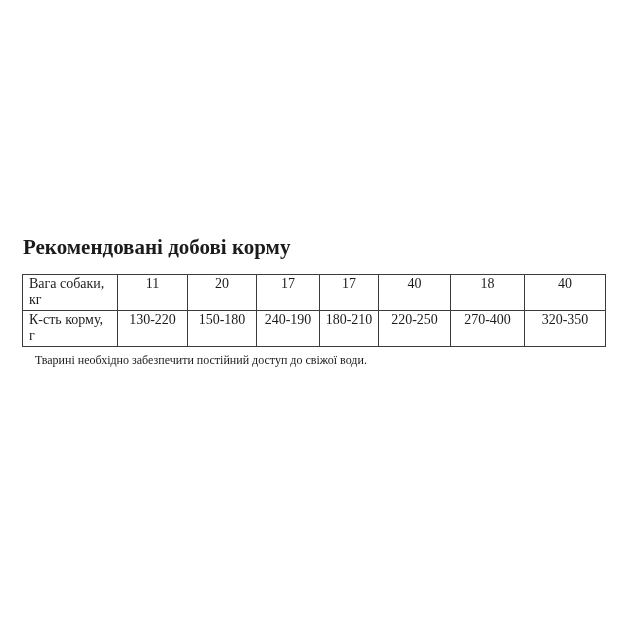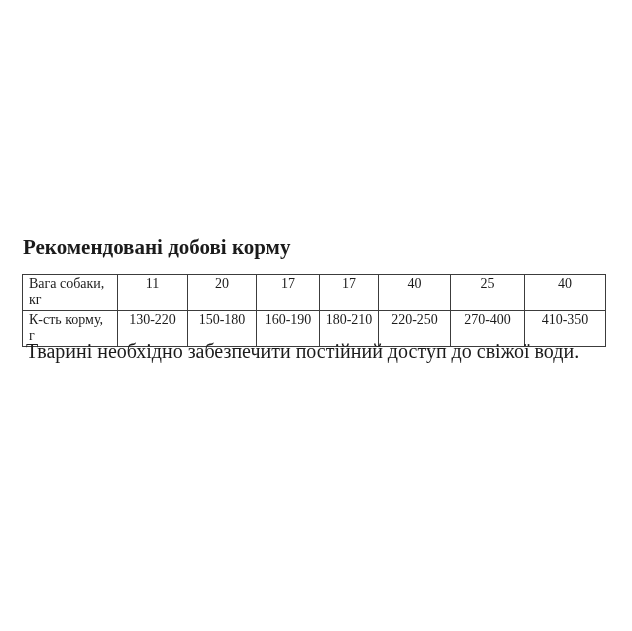--- a/index.html
+++ b/index.html
@@ -53,22 +53,22 @@
   .dose-table td.val {
     text-align: center;
   }
   .dose-table tr {
     height: 32px;
   }
   .note {
     position: absolute;
     left: 23px;
     top: 340px;
-    margin: 3px;
-    font-size: 20px;
+    margin: 12px;
+    font-size: 12px;
     line-height: 17px;
     white-space: nowrap;
   }
 </style>
 </head>
 <body>
 
 <div class="page">
 
   <h1 class="title">Рекомендовані добові корму</h1>
@@ -88,34 +88,34 @@
       <tr>
         <td class="label-cell">
           <span>Вага собаки,</span><br>
           <span>кг</span>
         </td>
         <td class="val">11</td>
         <td class="val">20</td>
         <td class="val">17</td>
         <td class="val">17</td>
         <td class="val">40</td>
-        <td class="val">25</td>
+        <td class="val">18</td>
         <td class="val">40</td>
       </tr>
       <tr>
         <td class="label-cell">
           <span>К-сть корму,</span><br>
           <span>г</span>
         </td>
         <td class="val">130-220</td>
         <td class="val">150-180</td>
-        <td class="val">160-190</td>
+        <td class="val">240-190</td>
         <td class="val">180-210</td>
         <td class="val">220-250</td>
         <td class="val">270-400</td>
-        <td class="val">410-350</td>
+        <td class="val">320-350</td>
       </tr>
     </tbody>
   </table>
 
   <p class="note">Тварині необхідно забезпечити постійний доступ до свіжої води.</p>
 
 </div>
 
 </body></html>

